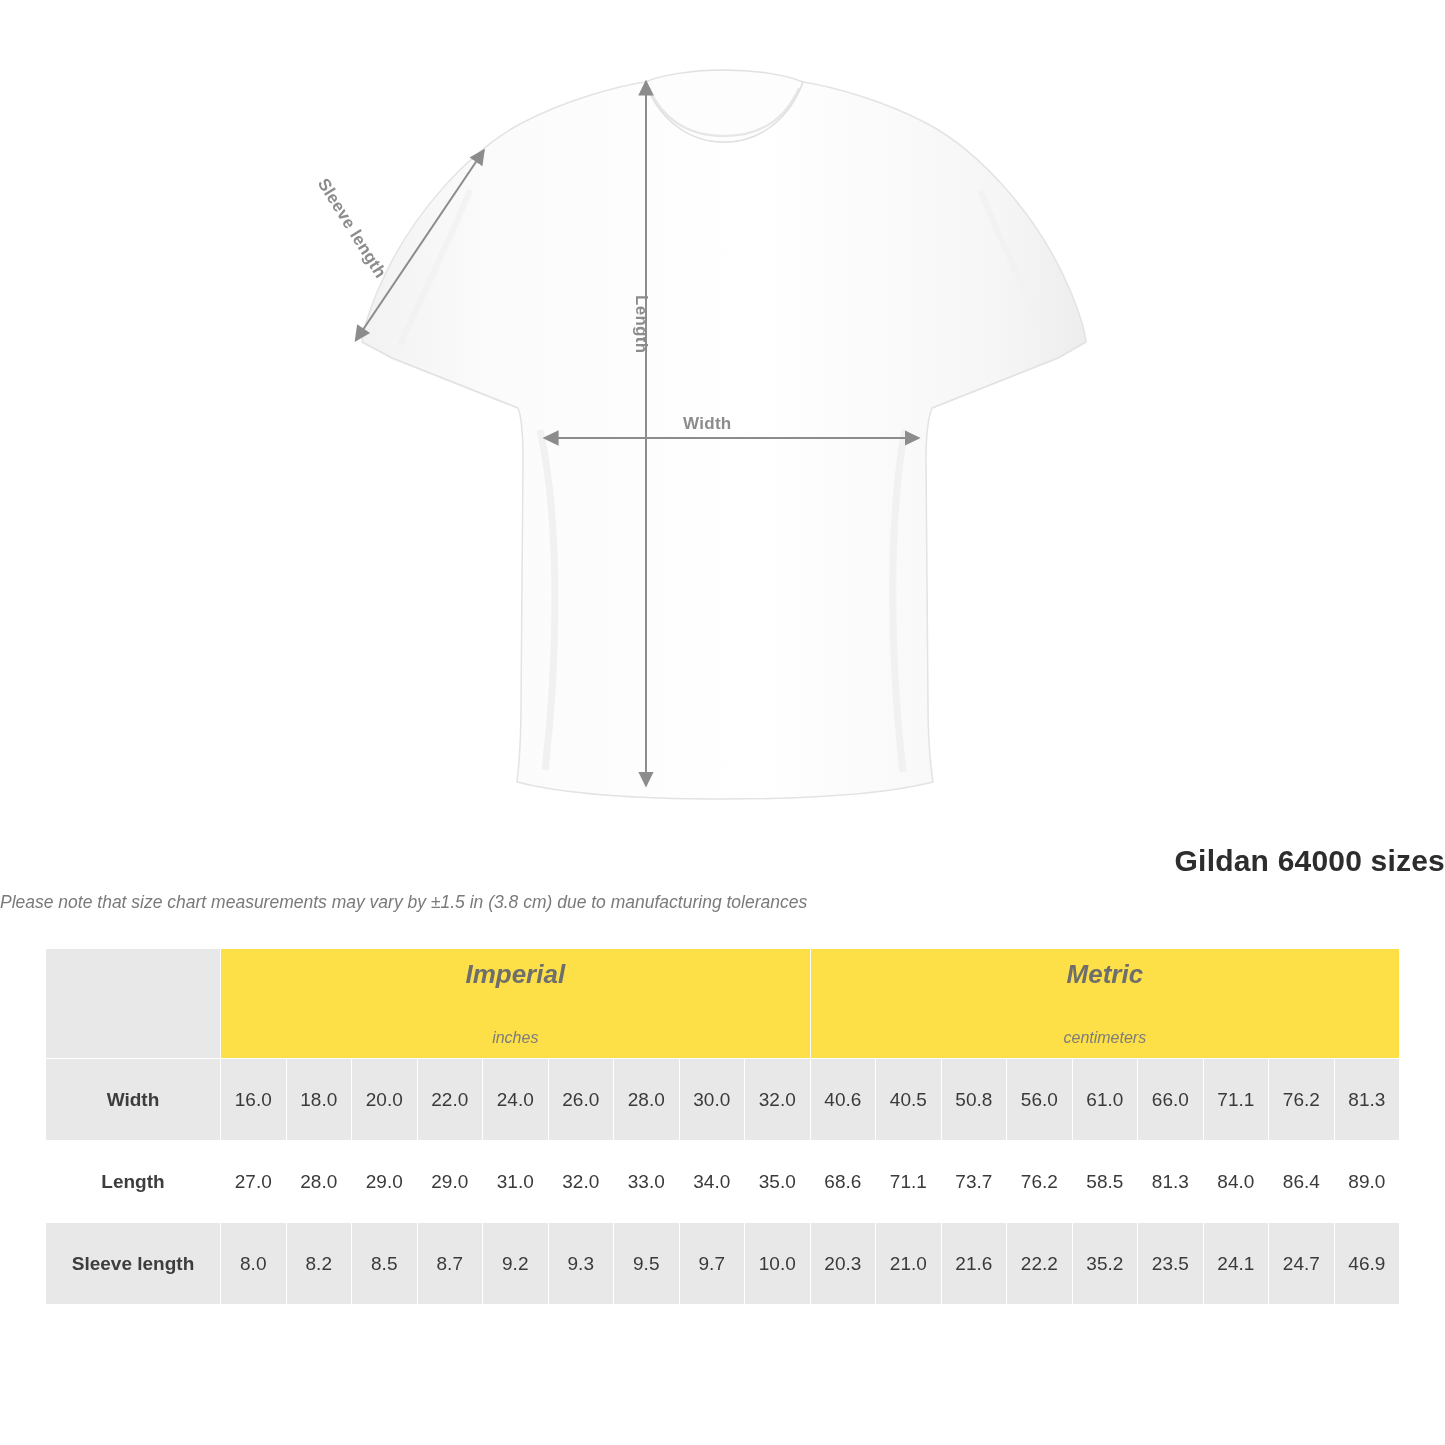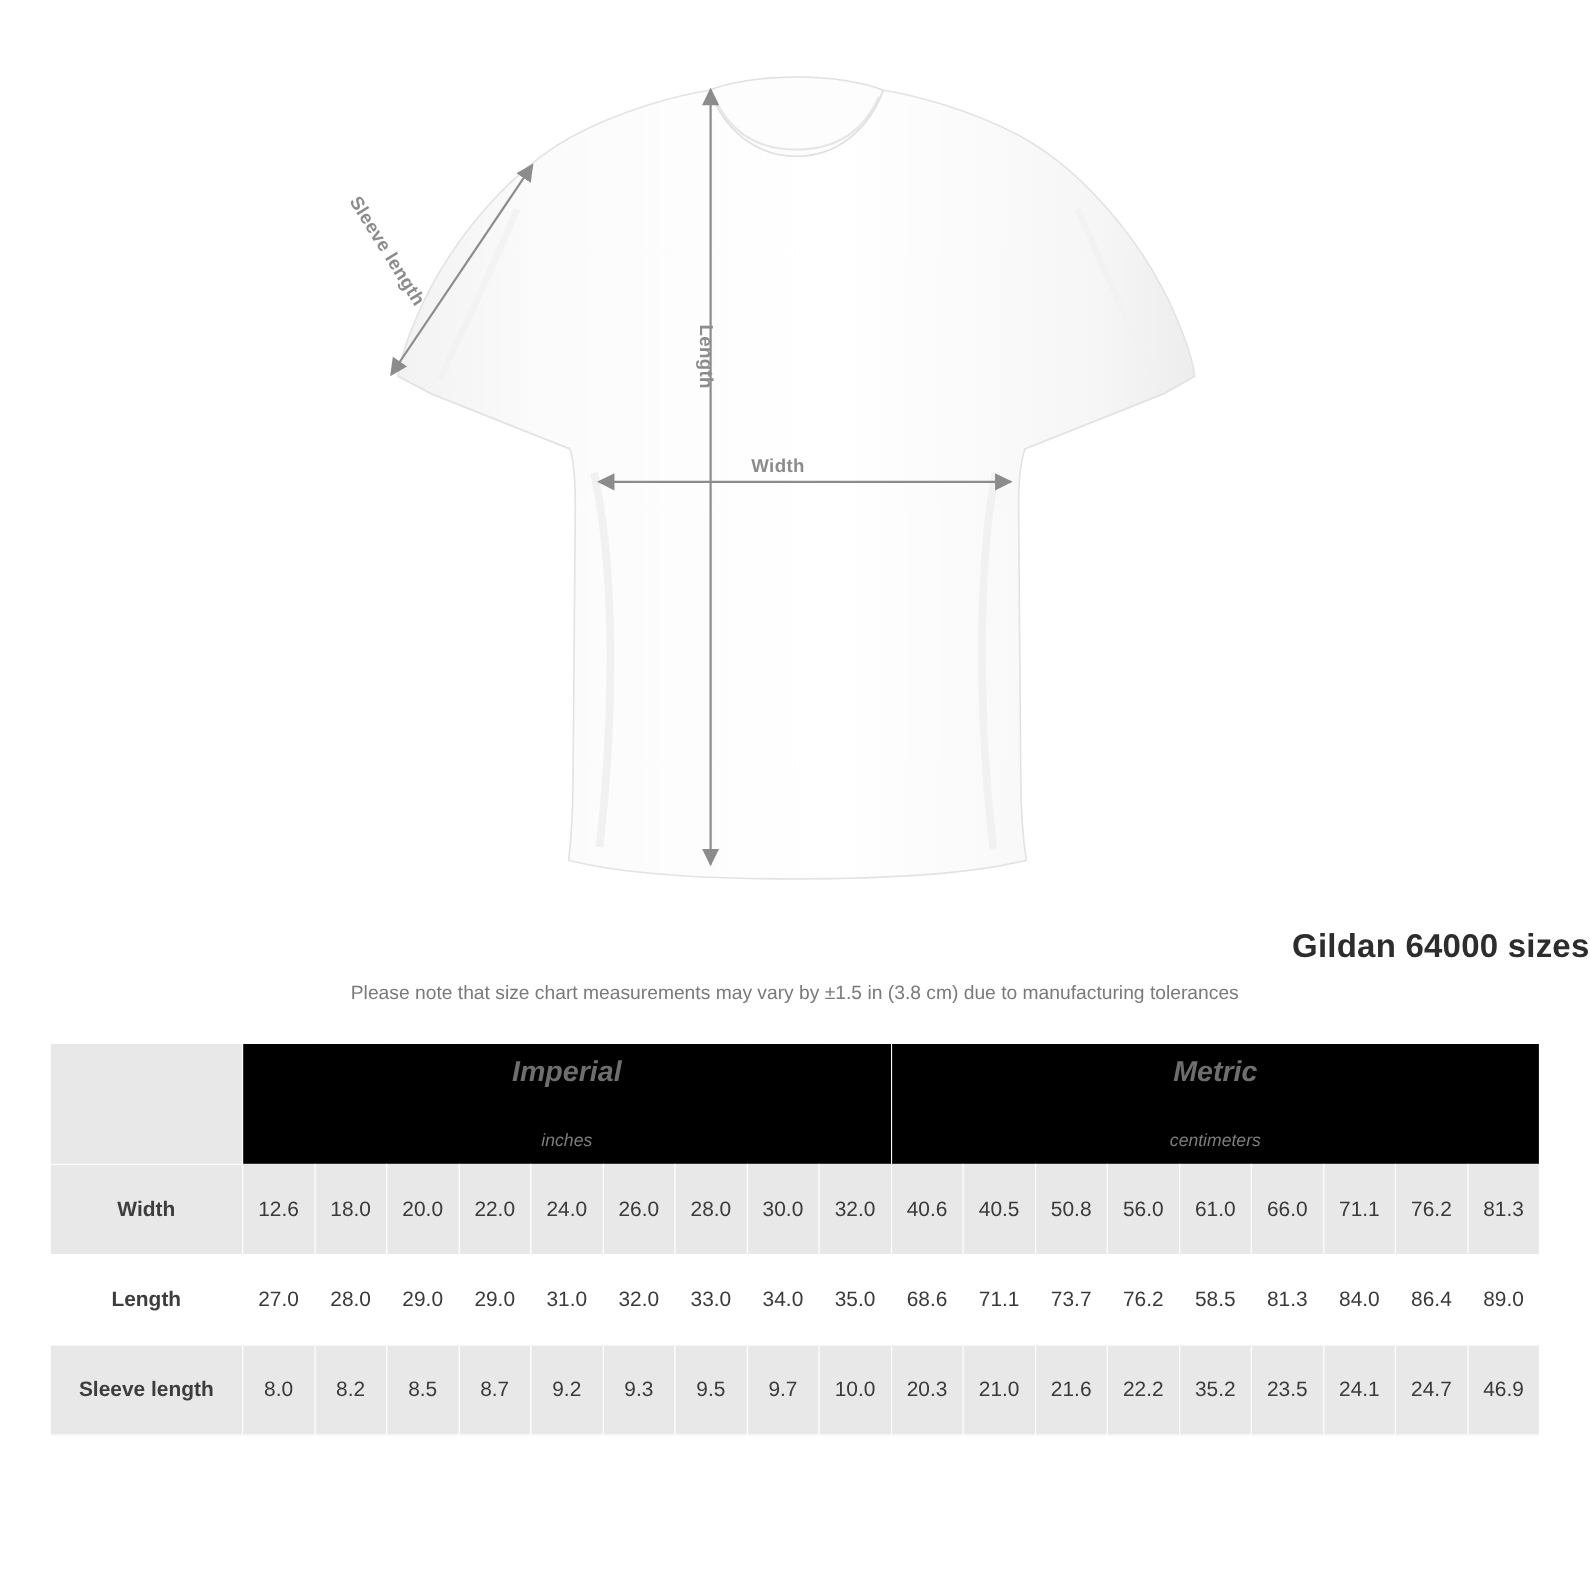--- a/index.html
+++ b/index.html
@@ -61,22 +61,23 @@
   
   .chart-title {
     text-align: right;
     font-size: 30px;
     font-weight: bold;
     color: #2d2d2d;
     margin: 14px 0 0 0;
     letter-spacing: 0.2px;
   }
   .chart-note {
-    text-align: center;
+    text-align: left;
     font-size: 17.5px;
+    font-style: italic;
     color: #7a7a7a;
     margin: 14px 0 0 0;
   }
 
   
   .table-wrap {
     position: absolute;
     left: 45px;
     top: 948px;
     width: 1355px;
@@ -86,21 +87,21 @@
     width: 1355px;
     table-layout: fixed;
   }
   table.size-chart td, table.size-chart th {
     border: 1px solid #ffffff;
     text-align: center;
     vertical-align: middle;
   }
   .unit-head {
     height: 110px;
-    background: #000000;
+    background: #fde047;
   }
   .unit-head .u-name {
     font-size: 26px;
     font-style: italic;
     font-weight: bold;
     color: #6e6e6e;
     line-height: 1.15;
   }
   .unit-head .u-sub {
     font-size: 16px;
@@ -255,21 +256,21 @@
           </td>
           <td class="unit-head" colspan="9">
             <div class="u-name">Metric</div>
             <div class="u-sub">centimeters</div>
           </td>
         </tr>
 
 
         <tr class="data shade">
           <td class="rowlabel">Width</td>
-          <td>12.6</td>
+          <td>16.0</td>
           <td>18.0</td>
           <td>20.0</td>
           <td>22.0</td>
           <td>24.0</td>
           <td>26.0</td>
           <td>28.0</td>
           <td>30.0</td>
           <td>32.0</td>
           <td>40.6</td>
           <td>40.5</td>

